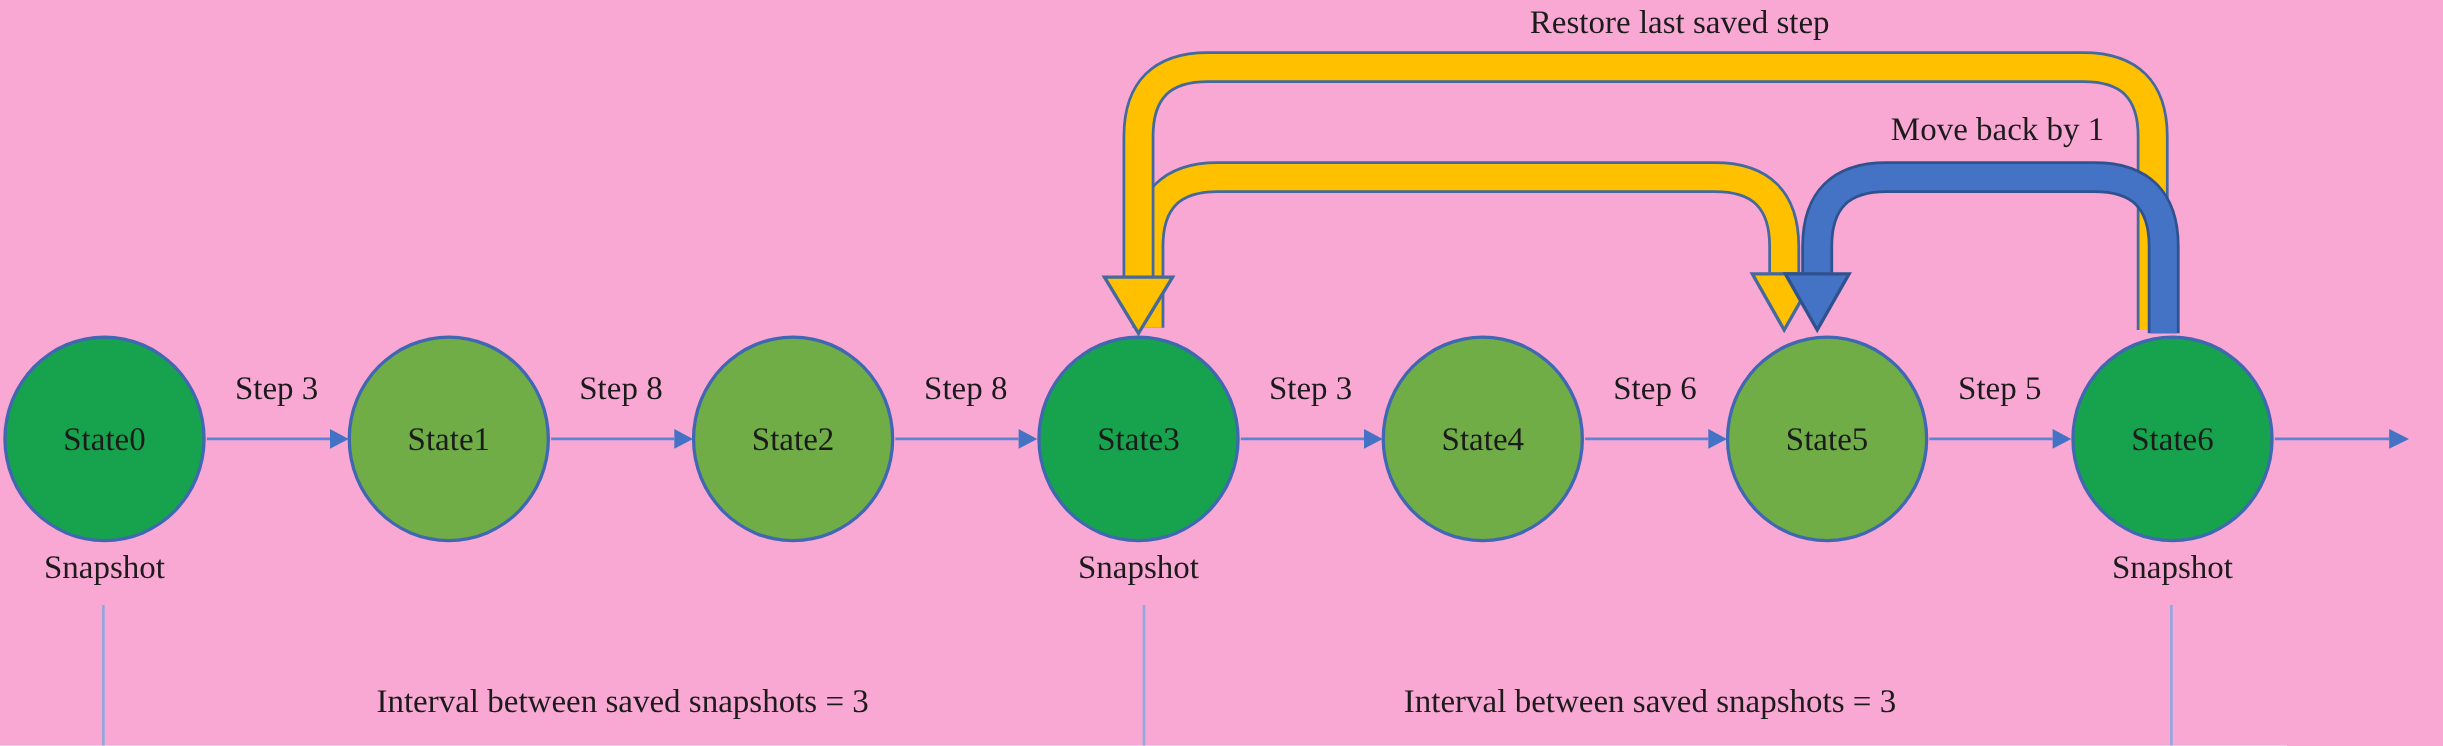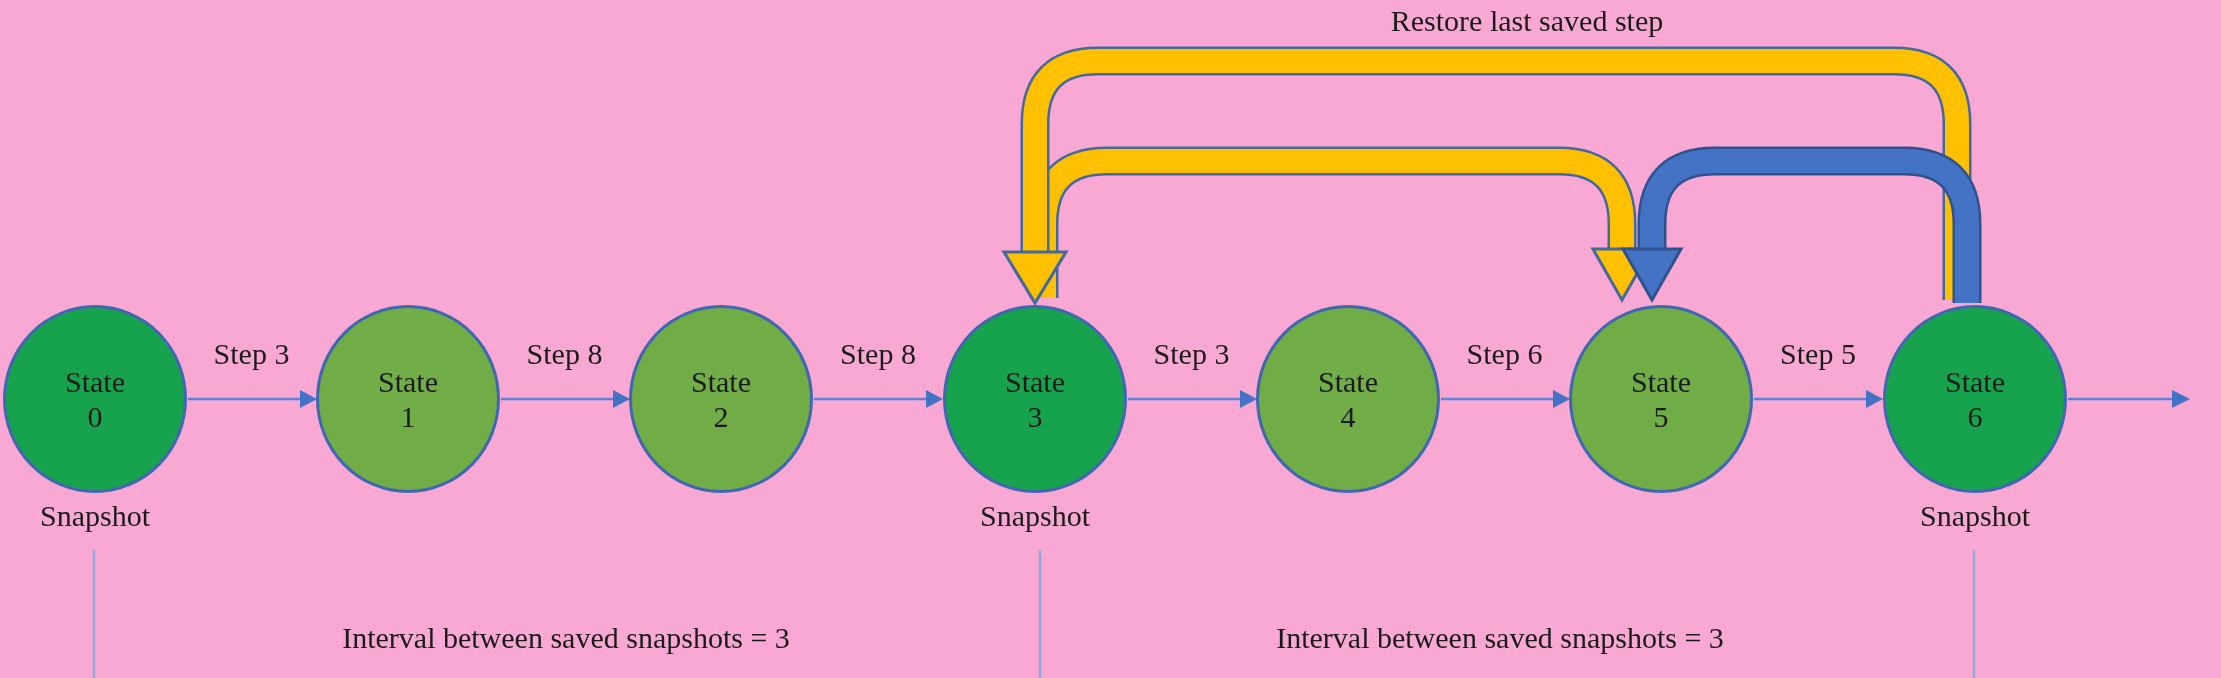--- a/index.html
+++ b/index.html
@@ -23,21 +23,21 @@
   .band-outline-blue{fill:none;stroke:var(--blue-outline);stroke-width:29;}
   .band-fill-blue{fill:none;stroke:var(--blue);stroke-width:24;}
   .head-blue{fill:var(--blue);stroke:var(--blue-outline);stroke-width:3;}
 
   .state-circle{
     position:absolute;
     width:184px;height:188px;
     box-sizing:border-box;
     border:3px solid var(--state-border);
     border-radius:50%;
-    display:flex;flex-direction:column;align-items:center;justify-content:center;
+    display:flex;flex-direction:row;align-items:center;justify-content:center;
     font-size:30px;line-height:35px;text-align:center;
   }
   .state-circle.saved{background:var(--saved-fill);}
   .state-circle.normal{background:var(--state-fill);}
 
   .lbl{
     position:absolute;
     white-space:nowrap;
     font-size:30px;line-height:32px;
     transform:translateX(-50%);
@@ -85,20 +85,21 @@
     </g>
 
     <g>
       <path class="band-outline-blue" d="M 1967 303 L 1967 224 Q 1967 161 1904 161 L 1715 161 Q 1652 161 1652 224 L 1652 248"></path>
       <path class="band-fill-blue" d="M 1967 303 L 1967 224 Q 1967 161 1904 161 L 1715 161 Q 1652 161 1652 224 L 1652 248"></path>
       <polygon class="head-blue" points="1623,249 1681,249 1652,300"></polygon>
     </g>
   </svg>
 
   <div class="lbl" style="left:1527px;top:5px;">Restore last saved step</div>
+  <div class="lbl" style="left:1816px;top:102px;">Move back by 1</div>
 
   <div class="lbl" style="left:566px;top:622px;">Interval between saved snapshots = 3</div>
   <div class="lbl" style="left:1500px;top:622px;">Interval between saved snapshots = 3</div>
 
 <div class="state-circle saved" style="left: 3px; top: 305px;">
       <span>State</span>
       <span>0</span>
     </div>
     <div class="lbl" style="left: 95px; top: 500px;">Snapshot</div>
     <div class="state-circle normal" style="left: 316px; top: 305px;">

